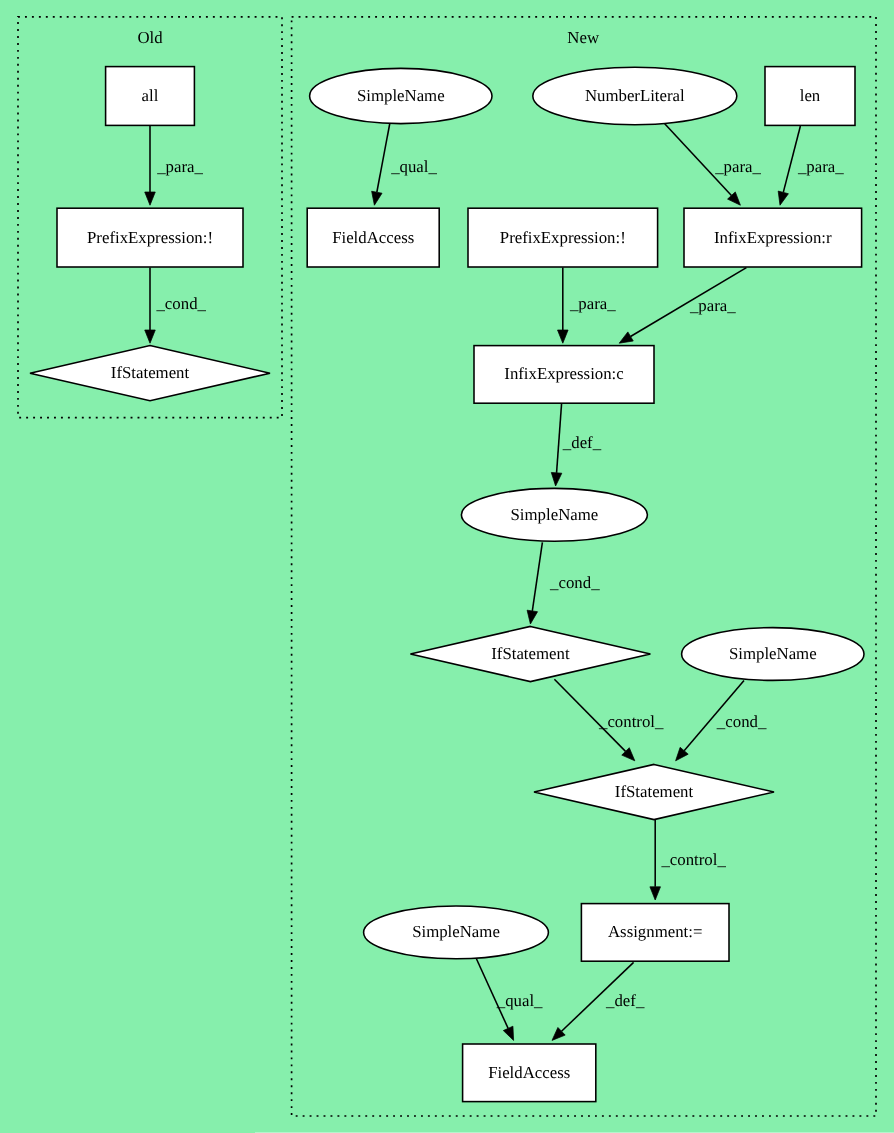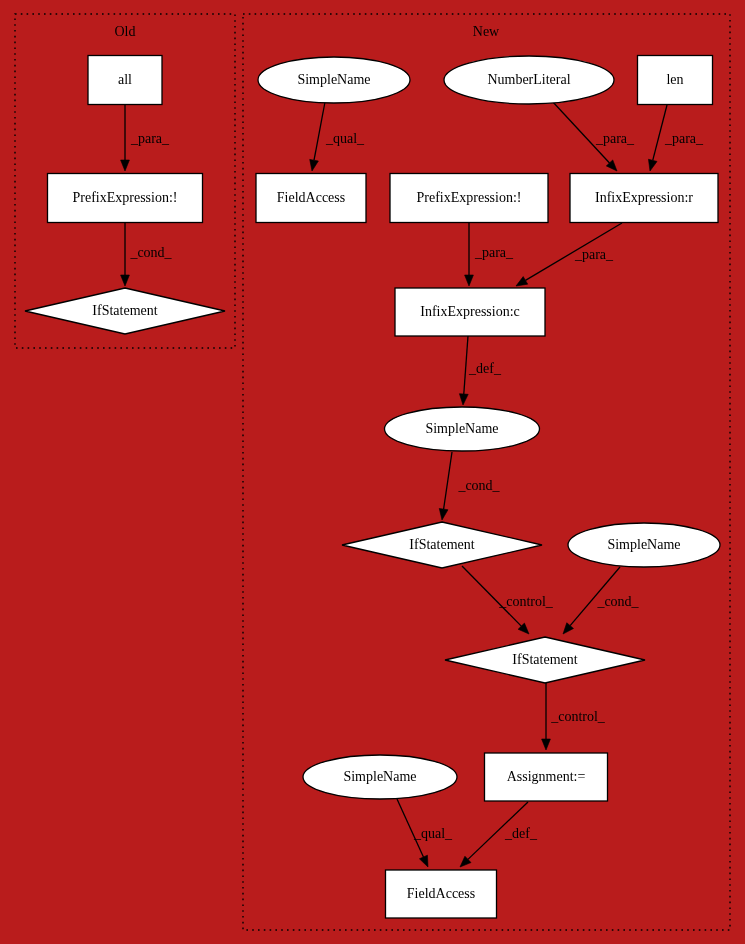--- a/index.html
+++ b/index.html
@@ -7,21 +7,21 @@
     padding: 0;
     background: #ffffff;
   }
   body {
     font-family: "Liberation Serif", "DejaVu Serif", serif;
   }
   #canvas {
     position: relative;
     width: 745px;
     height: 944px;
-    background: #b91c1c;
+    background: #86efac;
     overflow: hidden;
   }
   svg.graph {
     position: absolute;
     left: 0;
     top: 0;
     width: 745px;
     height: 944px;
   }
   .cluster-rect {

